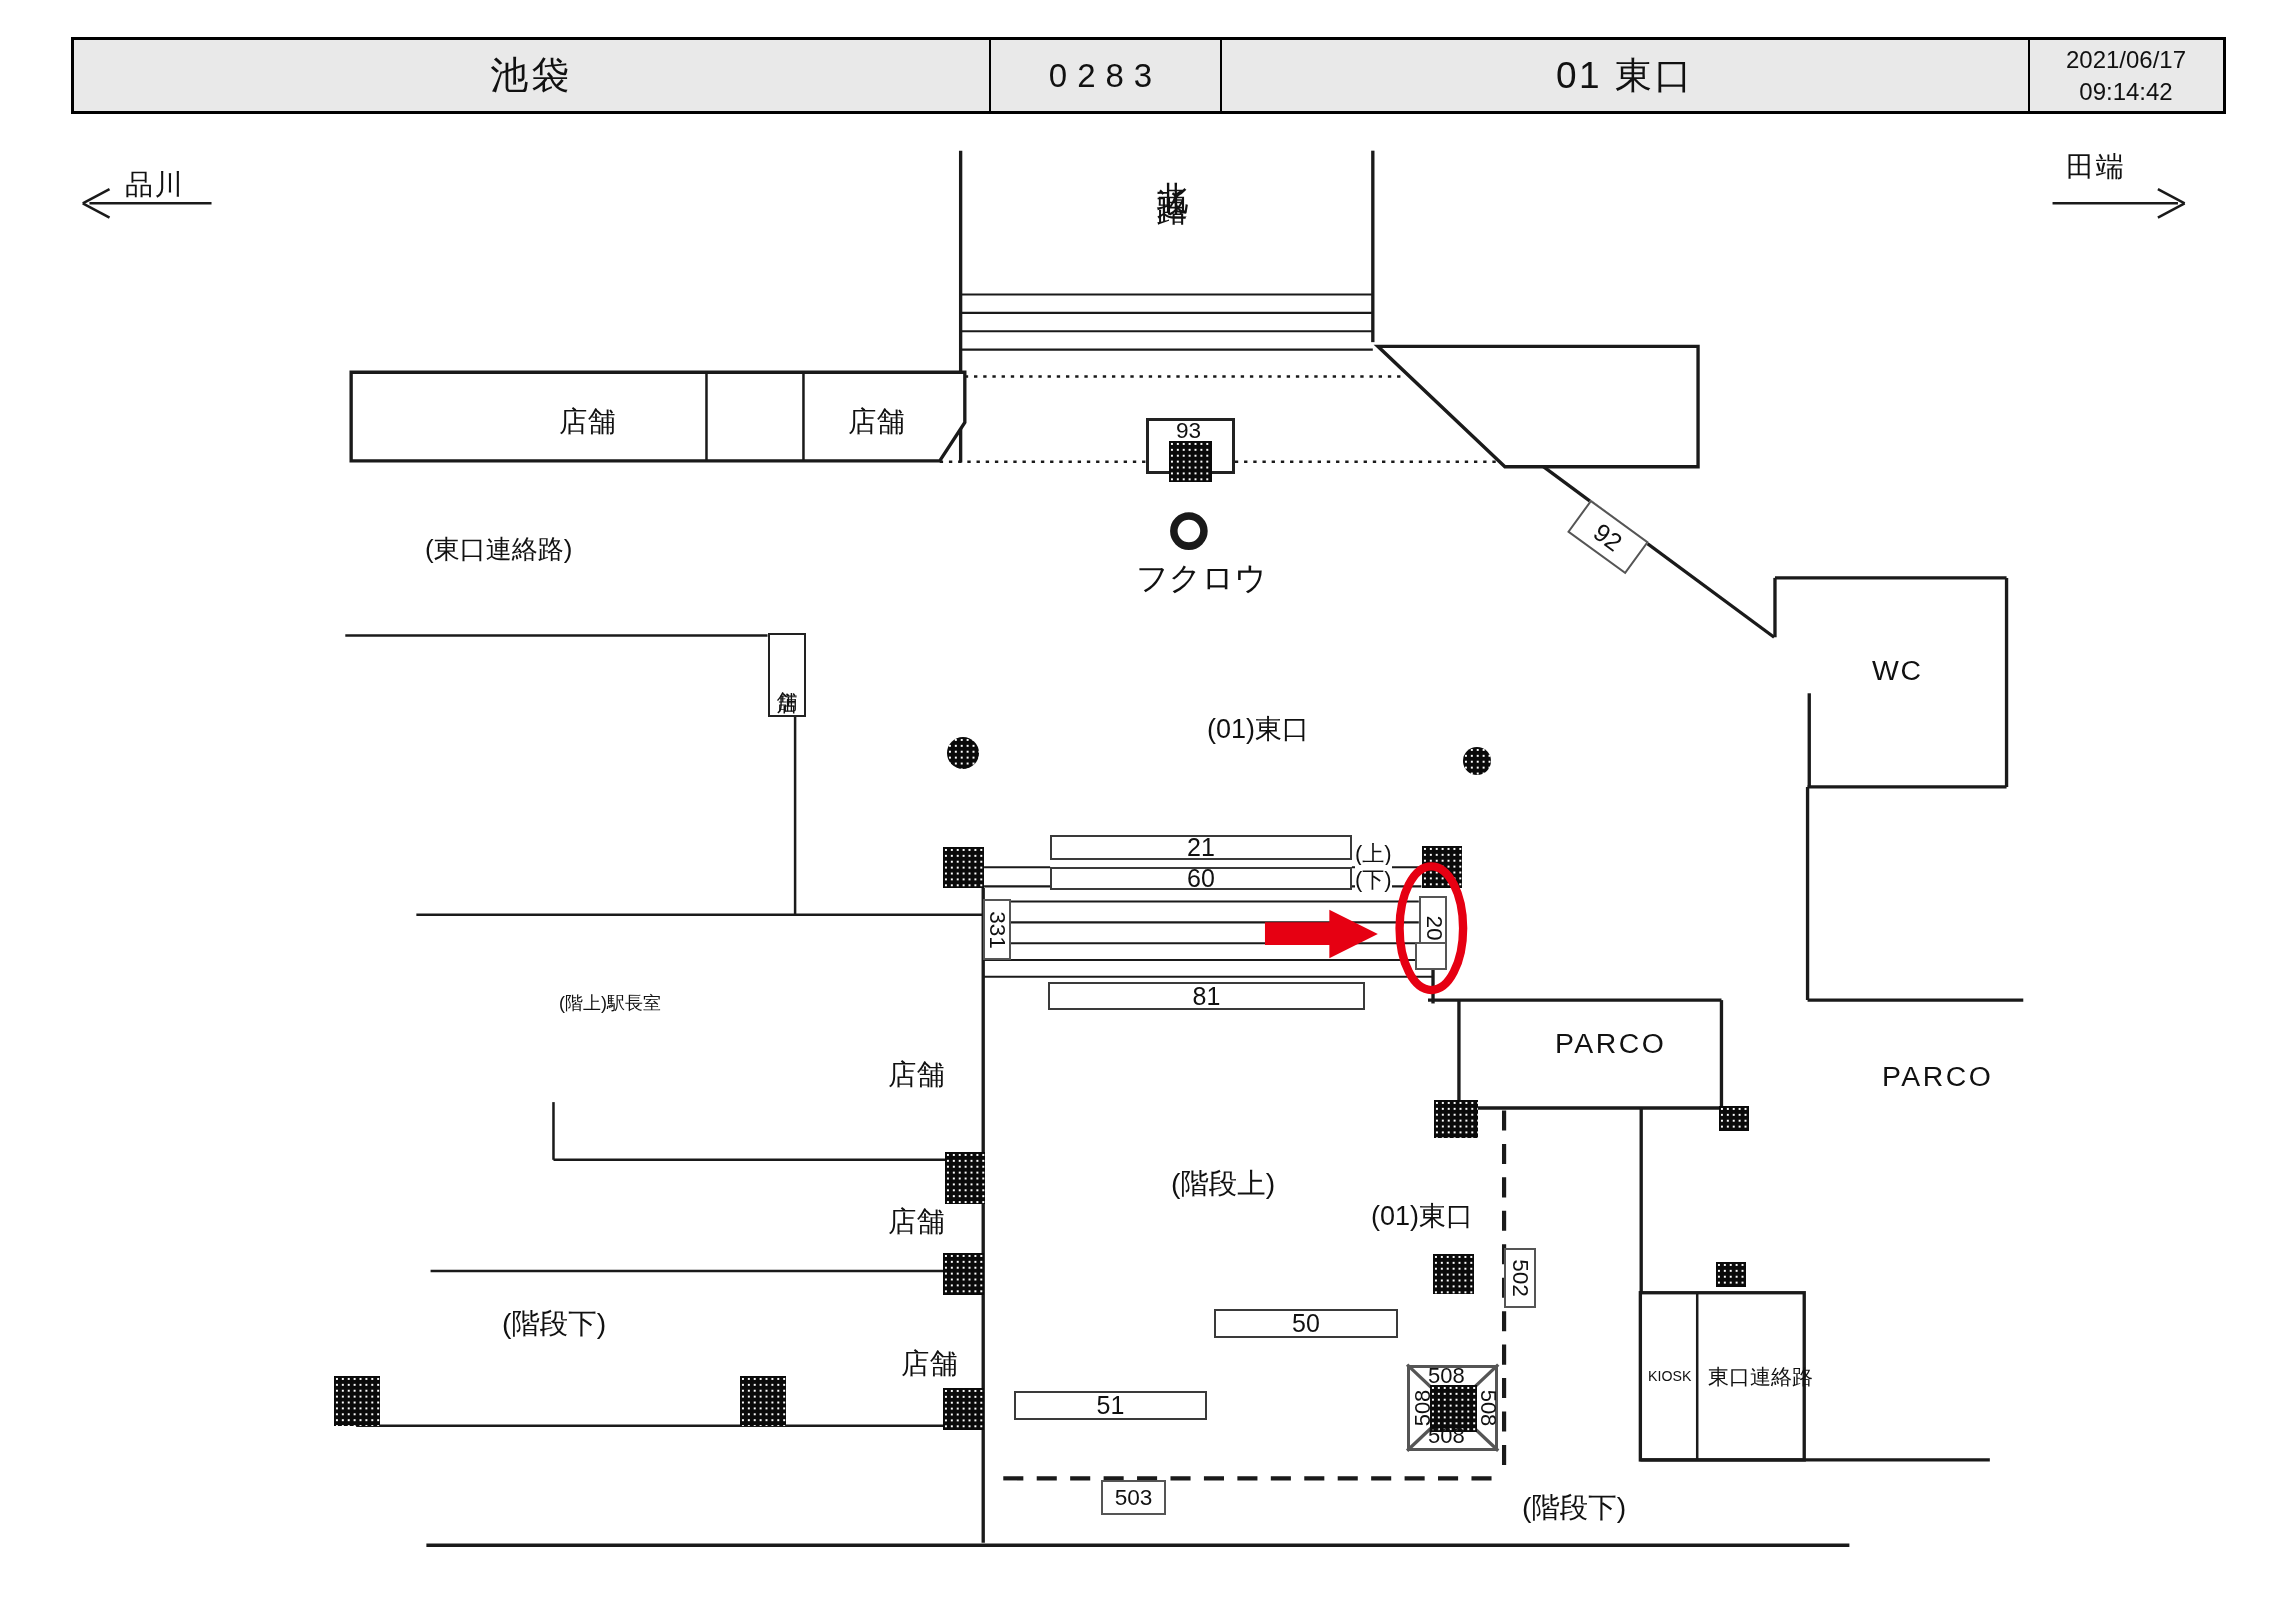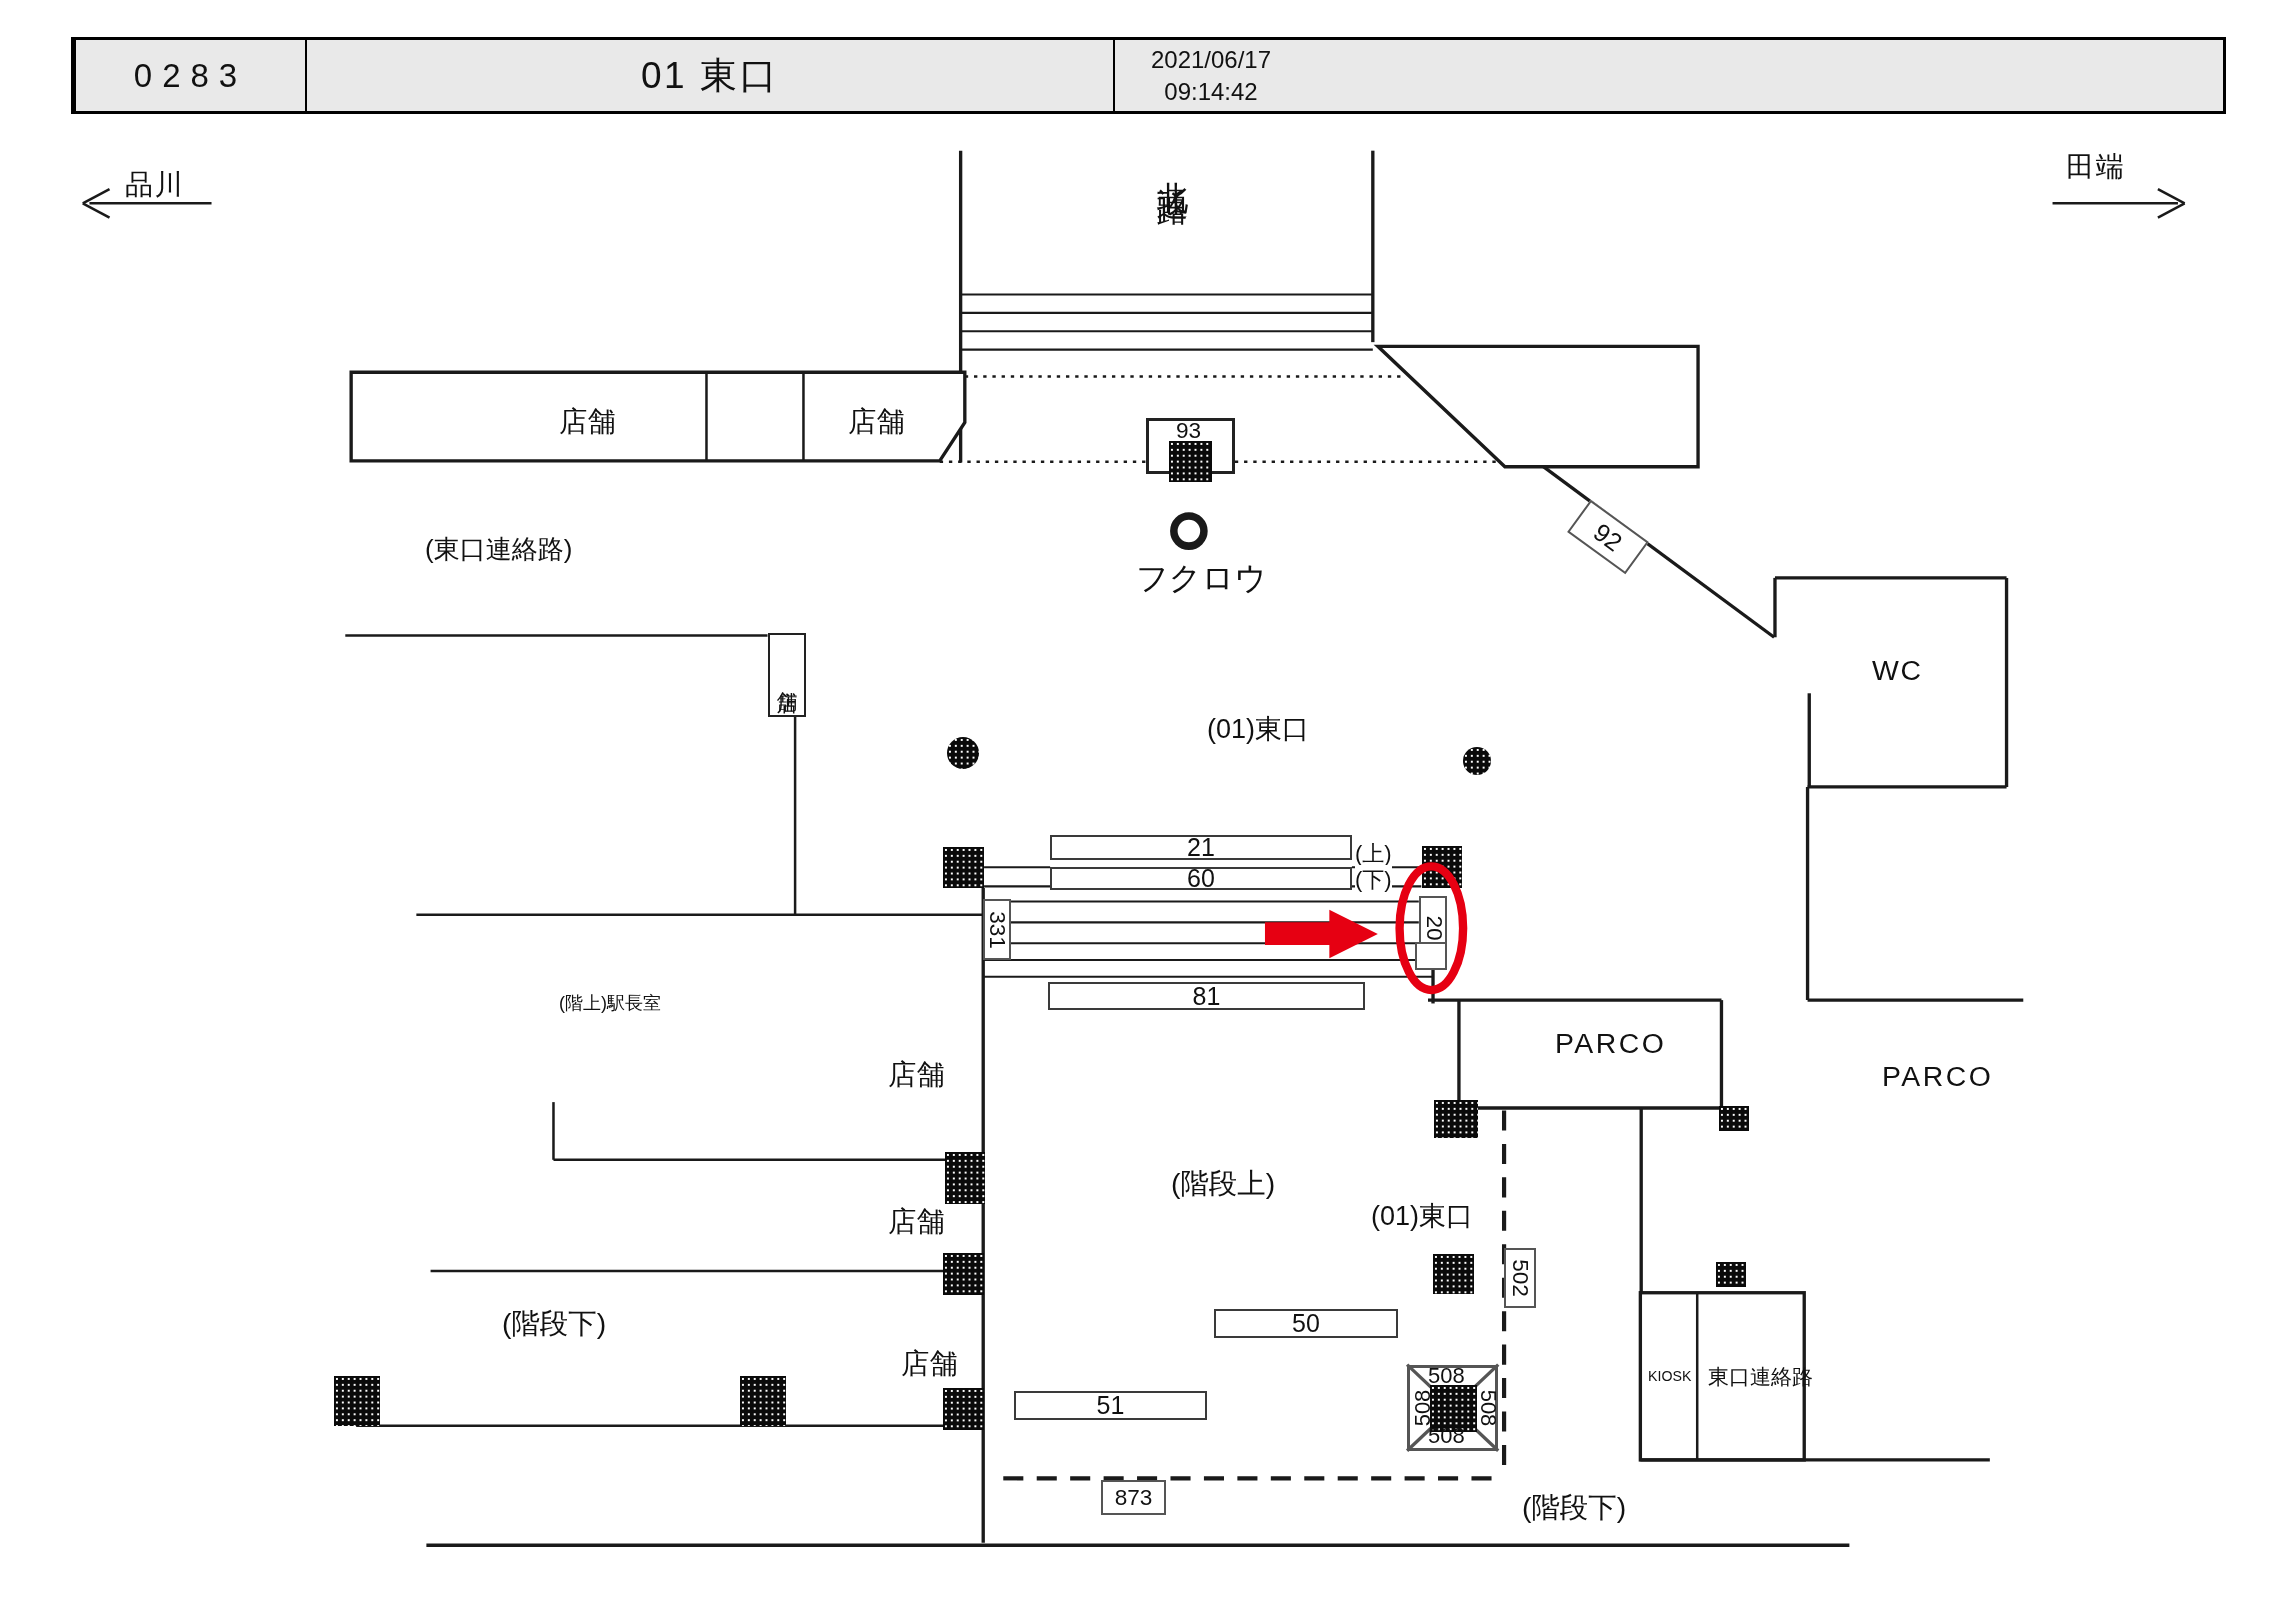--- a/index.html
+++ b/index.html
@@ -132,20 +132,21 @@
       <g stroke="#555" stroke-width="4">
         <line x1="1683" y1="1632" x2="1792" y2="1735"></line>
         <line x1="1792" y1="1632" x2="1683" y2="1735"></line>
       </g>
 
       <circle cx="1422" cy="635" r="18" stroke-width="9"></circle>
     </g>
   </svg>
 
   <div id="header">
+    <div class="cell c1">池袋</div>
     <div class="cell c2">0283</div>
     <div class="cell c3">01 東口</div>
     <div class="cell c4">
       <span>2021/06/17</span>
       <span>09:14:42</span>
     </div>
   </div>
 
   <div class="lbl" style="left:125px;top:166px;font-size:28px;letter-spacing:1.7px">品川</div>
   <div class="lbl" style="left:2066px;top:148px;font-size:28px;letter-spacing:1.7px">田端</div>
@@ -238,21 +239,21 @@
     </div>
 
   <div class="box" style="left:1407px;top:1365px;width:91px;height:86px;border-width:3.3px;border-color:#555;background:transparent"></div>
   <div class="hatch" style="left:1430px;top:1385px;width:47px;height:47px"></div>
   <div class="lbl" style="left:1428px;top:1363px;font-size:22px">508</div>
   <div class="lbl" style="left:1428px;top:1423px;font-size:22px">508</div>
   <div class="lbl rotm90" style="left:1405px;top:1395px;font-size:22px">508</div>
   <div class="lbl rot90" style="left:1470px;top:1395px;font-size:22px">508</div>
 
   <div class="box" style="left:1101px;top:1480px;width:65px;height:35px;border-color:#555;font-size:22.6px">
-    <span>873</span>
+    <span>503</span>
   </div>
 
   <div class="hatch" style="left:1716px;top:1262px;width:30px;height:25px"></div>
   <div class="lbl" style="left:1648px;top:1368px;font-size:14.2px">KIOSK</div>
   <div class="lbl" style="left:1708px;top:1363px;font-size:21px">東口連絡路</div>
 
   <svg class="nopointer" width="2295" height="1624" viewBox="0 0 2745 1942">
     <polygon fill="#e60012" points="1513,1103 1590,1103 1590,1088 1648,1117 1590,1146 1590,1130 1513,1130"></polygon>
     <ellipse cx="1712" cy="1110" rx="38" ry="74" fill="none" stroke="#e60012" stroke-width="10"></ellipse>
   </svg>

